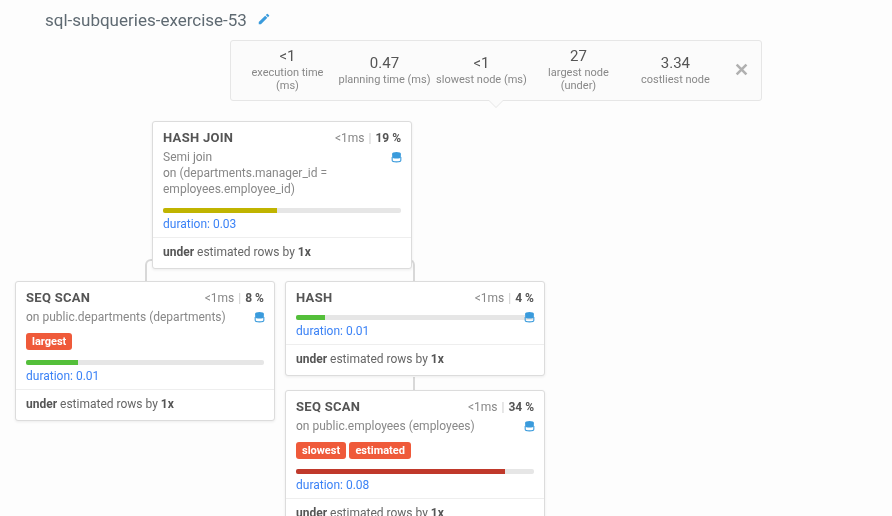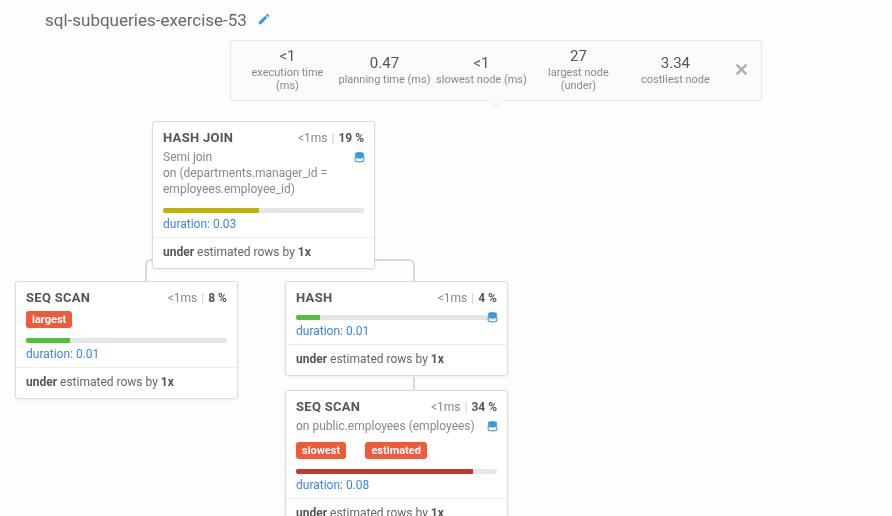--- a/index.html
+++ b/index.html
@@ -83,21 +83,21 @@
 
   .conn {
     position: absolute;
     border: 2px solid #d8d8d8;
     border-radius: 6px;
     z-index: 0;
   }
 
   .node {
     position: absolute;
-    width: 223px;
+    width: 260px;
     background: #fff;
     border: 1px solid #dcdcdc;
     border-radius: 3px;
     box-shadow: 0 1px 3px rgba(0,0,0,0.07);
     z-index: 1;
   }
   .node .hdr {
     display: flex;
     align-items: baseline;
     padding: 8px 10px 4px 10px;
@@ -134,21 +134,21 @@
   }
   .badges { padding: 2px 10px 6px 10px; }
   .badge {
     display: inline-block;
     background: #ef5a3a;
     color: #fff;
     font-weight: 700;
     font-size: 11px;
     padding: 2px 6px;
     border-radius: 3px;
-    margin-right: 16px;
+    margin-right: 0;
   }
   .bar-wrap {
     margin: 4px 10px 2px 10px;
     height: 5px;
     background: #e6e6e6;
     border-radius: 2px;
     overflow: hidden;
   }
   .bar-fill { height: 100%; }
   .duration {
@@ -235,20 +235,30 @@
     <div class="est"><span class="b">under</span><span> estimated rows by </span><span class="b">1x</span></div>
   </div>
 
   <div class="node" style="left:15px; top:180px;">
     <div class="hdr">
       <span class="name">SEQ SCAN</span>
       <span class="timing">
         <span>&lt;1ms</span><span class="sep">|</span><span class="pct">8 %</span>
       </span>
     </div>
+    <div class="desc">
+      <span class="kw">on</span><span> public.departments (departments)</span>
+      <span class="db-ico">
+        <svg width="13" height="13" viewBox="0 0 24 24" fill="currentColor">
+            <ellipse cx="12" cy="5" rx="8" ry="3"></ellipse>
+            <path d="M4 5v6c0 1.66 3.58 3 8 3s8-1.34 8-3V5"></path>
+            <path d="M4 11v6c0 1.66 3.58 3 8 3s8-1.34 8-3v-6" fill="none" stroke="currentColor" stroke-width="2"></path>
+          </svg>
+      </span>
+    </div>
     <div class="badges"><span class="badge">largest</span></div>
     <div class="bar-wrap">
         <div class="bar-fill" style="width:22%;background:#54bf3a;"></div>
       </div>
     <div class="duration"><span>duration: </span><span>0.01</span></div>
     <div class="sep-line"></div>
     <div class="est"><span class="b">under</span><span> estimated rows by </span><span class="b">1x</span></div>
   </div>
 
   <div class="node" style="left:285px; top:180px;">

